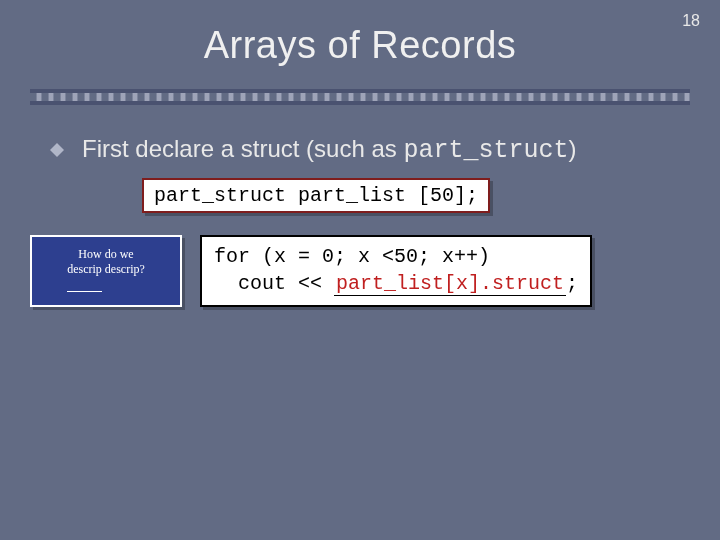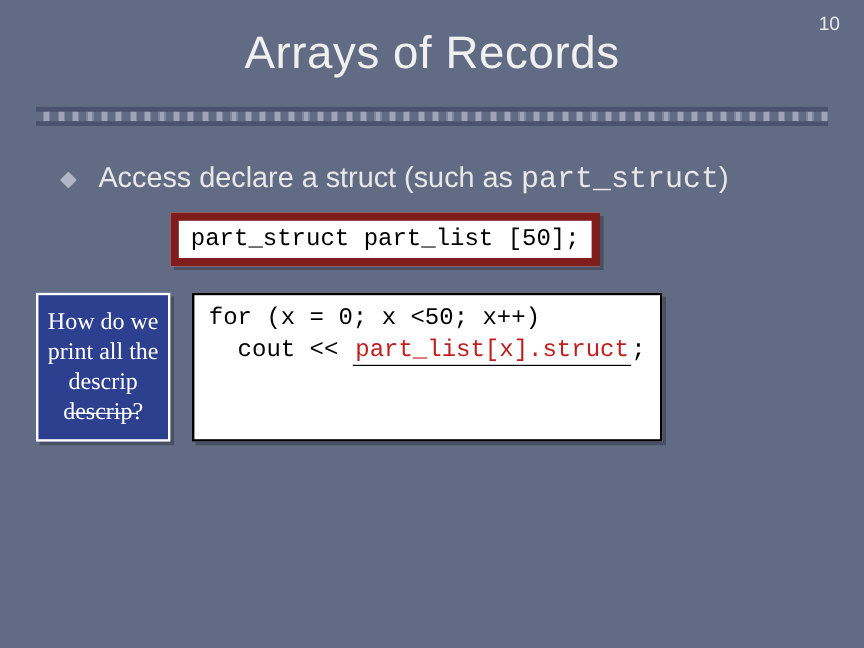--- a/index.html
+++ b/index.html
@@ -71,21 +71,21 @@
     margin-right: 18px;
   }
   .bullet-text { flex: 1; }
   .mono {
     font-family: Liberation Mono, monospace;
     font-size: 25px;
   }
   .code-box {
     background: #ffffff;
     color: #000000;
-    border: 7px solid #7f1d1d;
+    border: 2px solid #7f1d1d;
     font-family: "Courier New", Courier, monospace;
     font-size: 20px;
     padding: 4px 10px;
     display: inline-block;
     box-shadow: 3px 3px 0 rgba(0,0,0,0.25);
   }
   .code-row-1 {
     margin: 10px 0 18px 92px;
   }
   .bottom-row {
@@ -94,23 +94,23 @@
     margin-top: 22px;
     margin-left: -20px;
     align-items: stretch;
   }
   .callout {
     background: #2d3f8f;
     border: 2px solid #ffffff;
     color: #ffffff;
     text-align: center;
     font-family: "Times New Roman", Times, serif;
-    font-size: 20px;
+    font-size: 12px;
     line-height: 1.25;
-    width: 112px;
+    width: 152px;
     padding: 10px 6px;
     box-shadow: 3px 3px 0 rgba(0,0,0,0.25);
   }
   .callout .underline {
     border-bottom: 1.5px solid #ffffff;
     padding-bottom: 15px;
   }
   .code-box-2 {
     background: #ffffff;
     color: #000000;
@@ -124,46 +124,45 @@
   }
   .fill-in {
     color: #c02020;
     border-bottom: 1px solid #000;
     padding: 0 2px;
   }
 </style>
 </head>
 <body>
 
-<div class="page-number">10</div>
+<div class="page-number">18</div>
 
 <h1 class="title">Arrays of Records</h1>
 
 <div class="divider"></div>
 
 <div class="content">
 
   <div class="bullet-item">
     <svg class="bullet-icon" viewBox="0 0 10 10">
         <polygon points="5,0 10,5 5,10 0,5" fill="#b0b6c8"></polygon>
       </svg>
     <div class="bullet-text">
-      <span>Access declare a struct (such as </span><span class="mono">part_struct</span><span>)</span>
+      <span>First declare a struct (such as </span><span class="mono">part_struct</span><span>)</span>
     </div>
   </div>
 
 
   <div class="code-row-1">
     <span class="code-box">part_struct part_list [50];</span>
   </div>
 
 
   <div class="bottom-row">
     <div class="callout">
       <div>How do we</div>
-      <div>print all the</div>
       <div><span class="underline">descrip</span><span> descrip?</span></div>
     </div>
     <div class="code-box-2"><span>for (x = 0; x &lt;50; x++)</span>
 <span>  cout &lt;&lt; </span><span class="fill-in">part_list[x].struct</span><span>;</span></div>
   </div>
 
 </div>
 
 </body></html>

